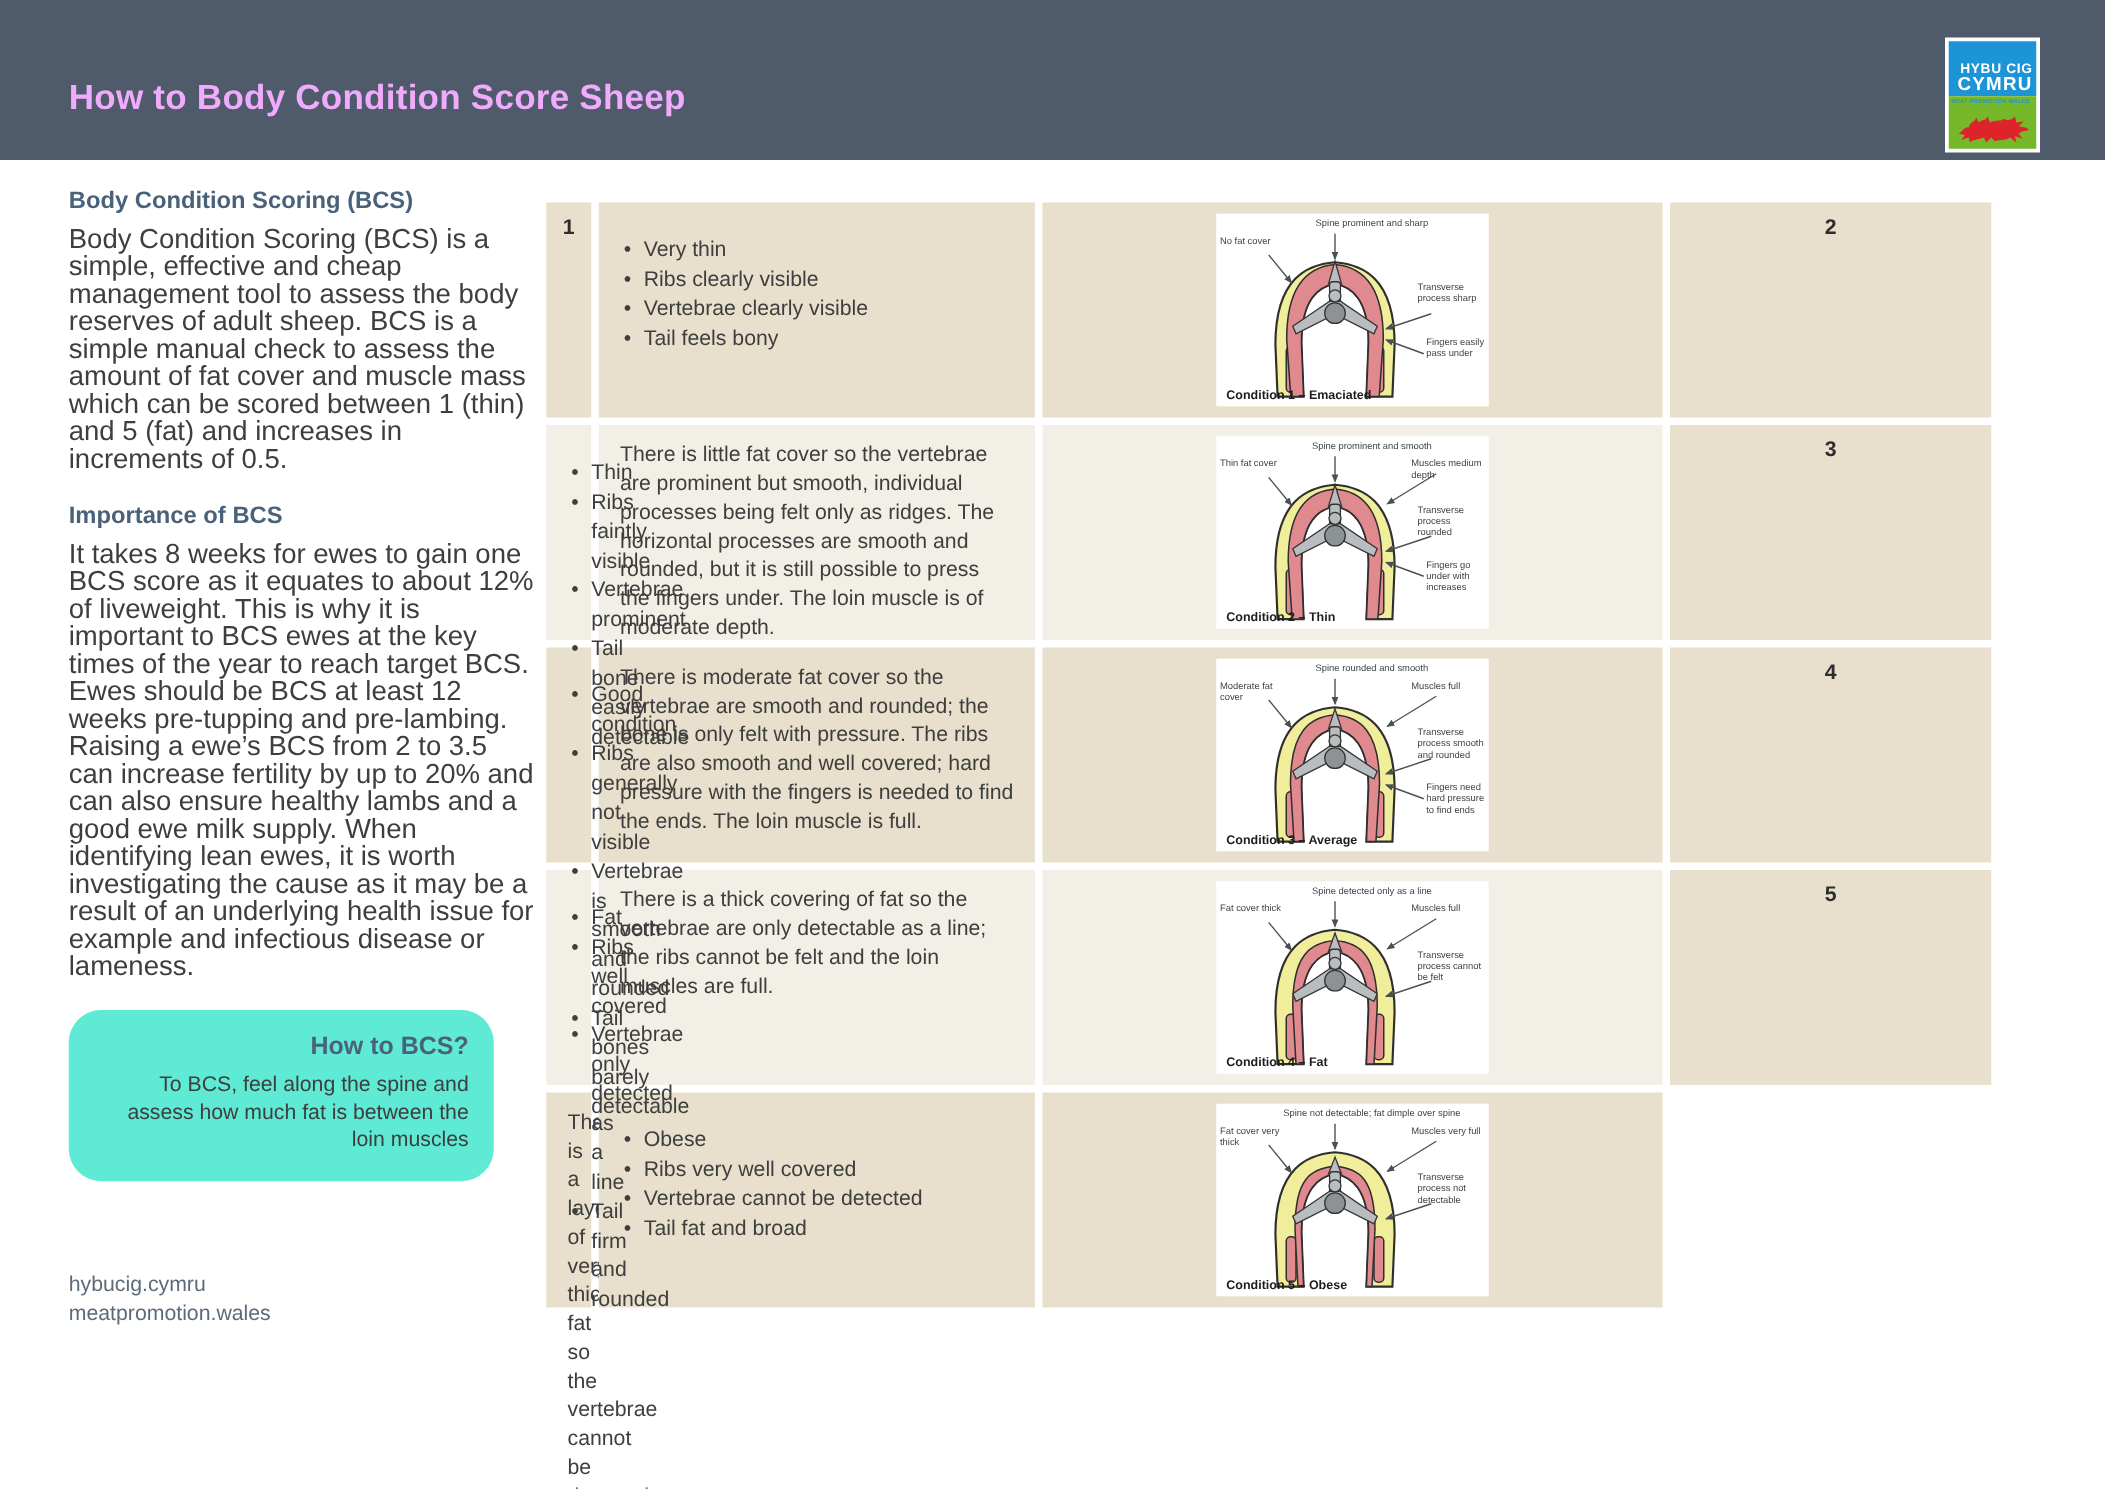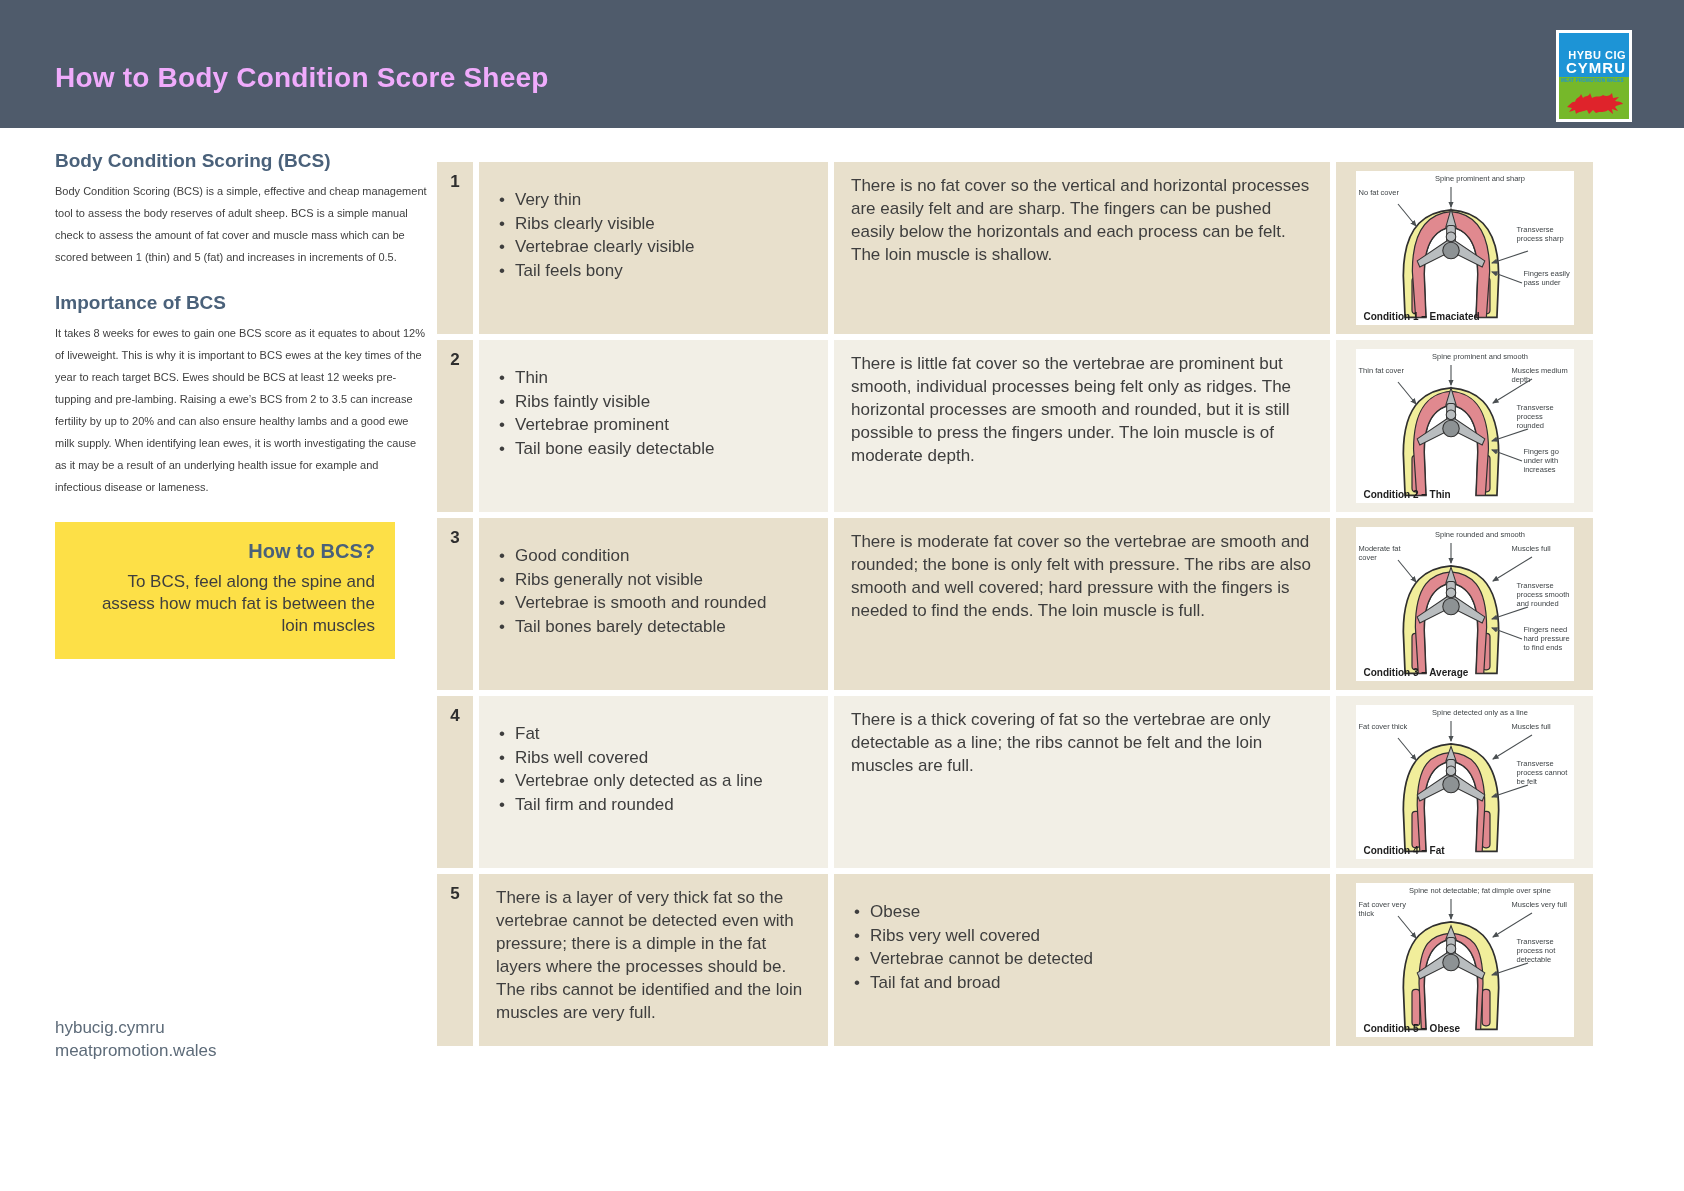--- a/index.html
+++ b/index.html
@@ -13,22 +13,22 @@
   .logo{position:absolute;left:1556px;top:30px;width:76px;height:92px;background:#ffffff;padding:3px;box-sizing:border-box;}
   .logo-blue{background:#1d94d6;height:44px;display:flex;flex-direction:column;justify-content:flex-end;padding:2px 3px;box-sizing:border-box;align-items:flex-end;}
   .logo-l1{color:#fff;font-weight:bold;font-size:11px;line-height:11px;letter-spacing:.5px;}
   .logo-l2{color:#fff;font-weight:bold;font-size:15px;line-height:14px;letter-spacing:1px;}
   .logo-green{background:#76b82a;height:42px;position:relative;}
   .logo-sub{position:absolute;top:1px;left:2px;right:2px;font-size:4.5px;font-weight:bold;color:#1d94d6;letter-spacing:.2px;white-space:nowrap;overflow:hidden;}
   .logo-dragon{position:absolute;left:4px;top:8px;width:62px;height:32px;}
   
   .sidebar{position:absolute;left:55px;top:150px;width:372px;}
   .side-h{font-size:19px;font-weight:bold;color:#4a617a;margin:0 0 8px 0;}
-  .side-p{font-size:11px;line-height:22px;color:#3e3e3e;margin:0 0 24px 0;}
-  .howto-box{width:300px;background:#fde047;padding:18px 20px 22px 20px;text-align:right;margin-top:4px;}
+  .side-p{font-size:22px;line-height:22px;color:#3e3e3e;margin:0 0 24px 0;}
+  .howto-box{width:300px;background:#5eead4;padding:18px 20px 22px 20px;text-align:right;margin-top:4px;border-radius:26px;}
   .howto-h{font-size:20px;font-weight:bold;color:#4a617a;margin:0 0 8px 0;}
   .howto-p{font-size:17px;line-height:22px;color:#3e3e3e;margin:0;}
   
   .footer{position:absolute;left:55px;top:1016px;}
   .footer a{display:block;font-size:17px;line-height:23px;color:#5d6b79;text-decoration:none;}
   
   .bcs-table{position:absolute;left:437px;top:162px;display:grid;grid-template-columns:36px 349px 496px 257px;column-gap:6px;row-gap:6px;}
   .cell{box-sizing:border-box;}
   .row-odd{background:#e8e0cc;}
   .row-even{background:#f2efe6;}
@@ -90,21 +90,20 @@
 
   <div class="cell score-cell">1</div>
   <div class="cell bullet-cell row-odd">
     <ul>
       <li>Very thin</li>
       <li>Ribs clearly visible</li>
       <li>Vertebrae clearly visible</li>
       <li>Tail feels bony</li>
     </ul>
   </div>
-  <div class="cell desc-cell row-odd">There is no fat cover so the vertical and horizontal processes are easily felt and are sharp. The fingers can be pushed easily below the horizontals and each process can be felt. The loin muscle is shallow.</div>
   <div class="cell diagram-cell row-odd">
     <div class="diag-box">
         <svg class="sheep" viewBox="0 0 150 150">
     <path d="M22,148 L20,100 C20,38 50,26 75,24 C100,26 130,38 130,100 L128,148 L104,148 L106,98 C106,58 90,46 75,44 C60,46 44,58 44,98 L46,148 Z" fill="#f1ee9b" stroke="#2f2f2f" stroke-width="2"></path>
     <rect x="30" y="102" width="9" height="42" rx="4" fill="#e0898f" stroke="#2f2f2f" stroke-width="1.4"></rect>
     <rect x="111" y="102" width="9" height="42" rx="4" fill="#e0898f" stroke="#2f2f2f" stroke-width="1.4"></rect>
     <path d="M34.2,148 L30.4,95 C30.4,43 52,28 75,26 C98,28 119.6,43 119.6,95 L115.8,148 L104,148 L106,98 C106,58 90,46 75,44 C60,46 44,58 44,98 L46,148 Z" fill="#e0898f" stroke="#2f2f2f" stroke-width="1.4"></path>
     <path d="M75,23 L69,44 L81,44 Z" fill="#b9bdbf" stroke="#333" stroke-width="1.2"></path>
     <rect x="70" y="42" width="10" height="22" rx="3" fill="#b9bdbf" stroke="#333" stroke-width="1.2"></rect>
     <path d="M70,60 L36,83 L39,90 L75,72 L111,90 L114,83 L80,60 Z" fill="#b9bdbf" stroke="#333" stroke-width="1.2"></path>

